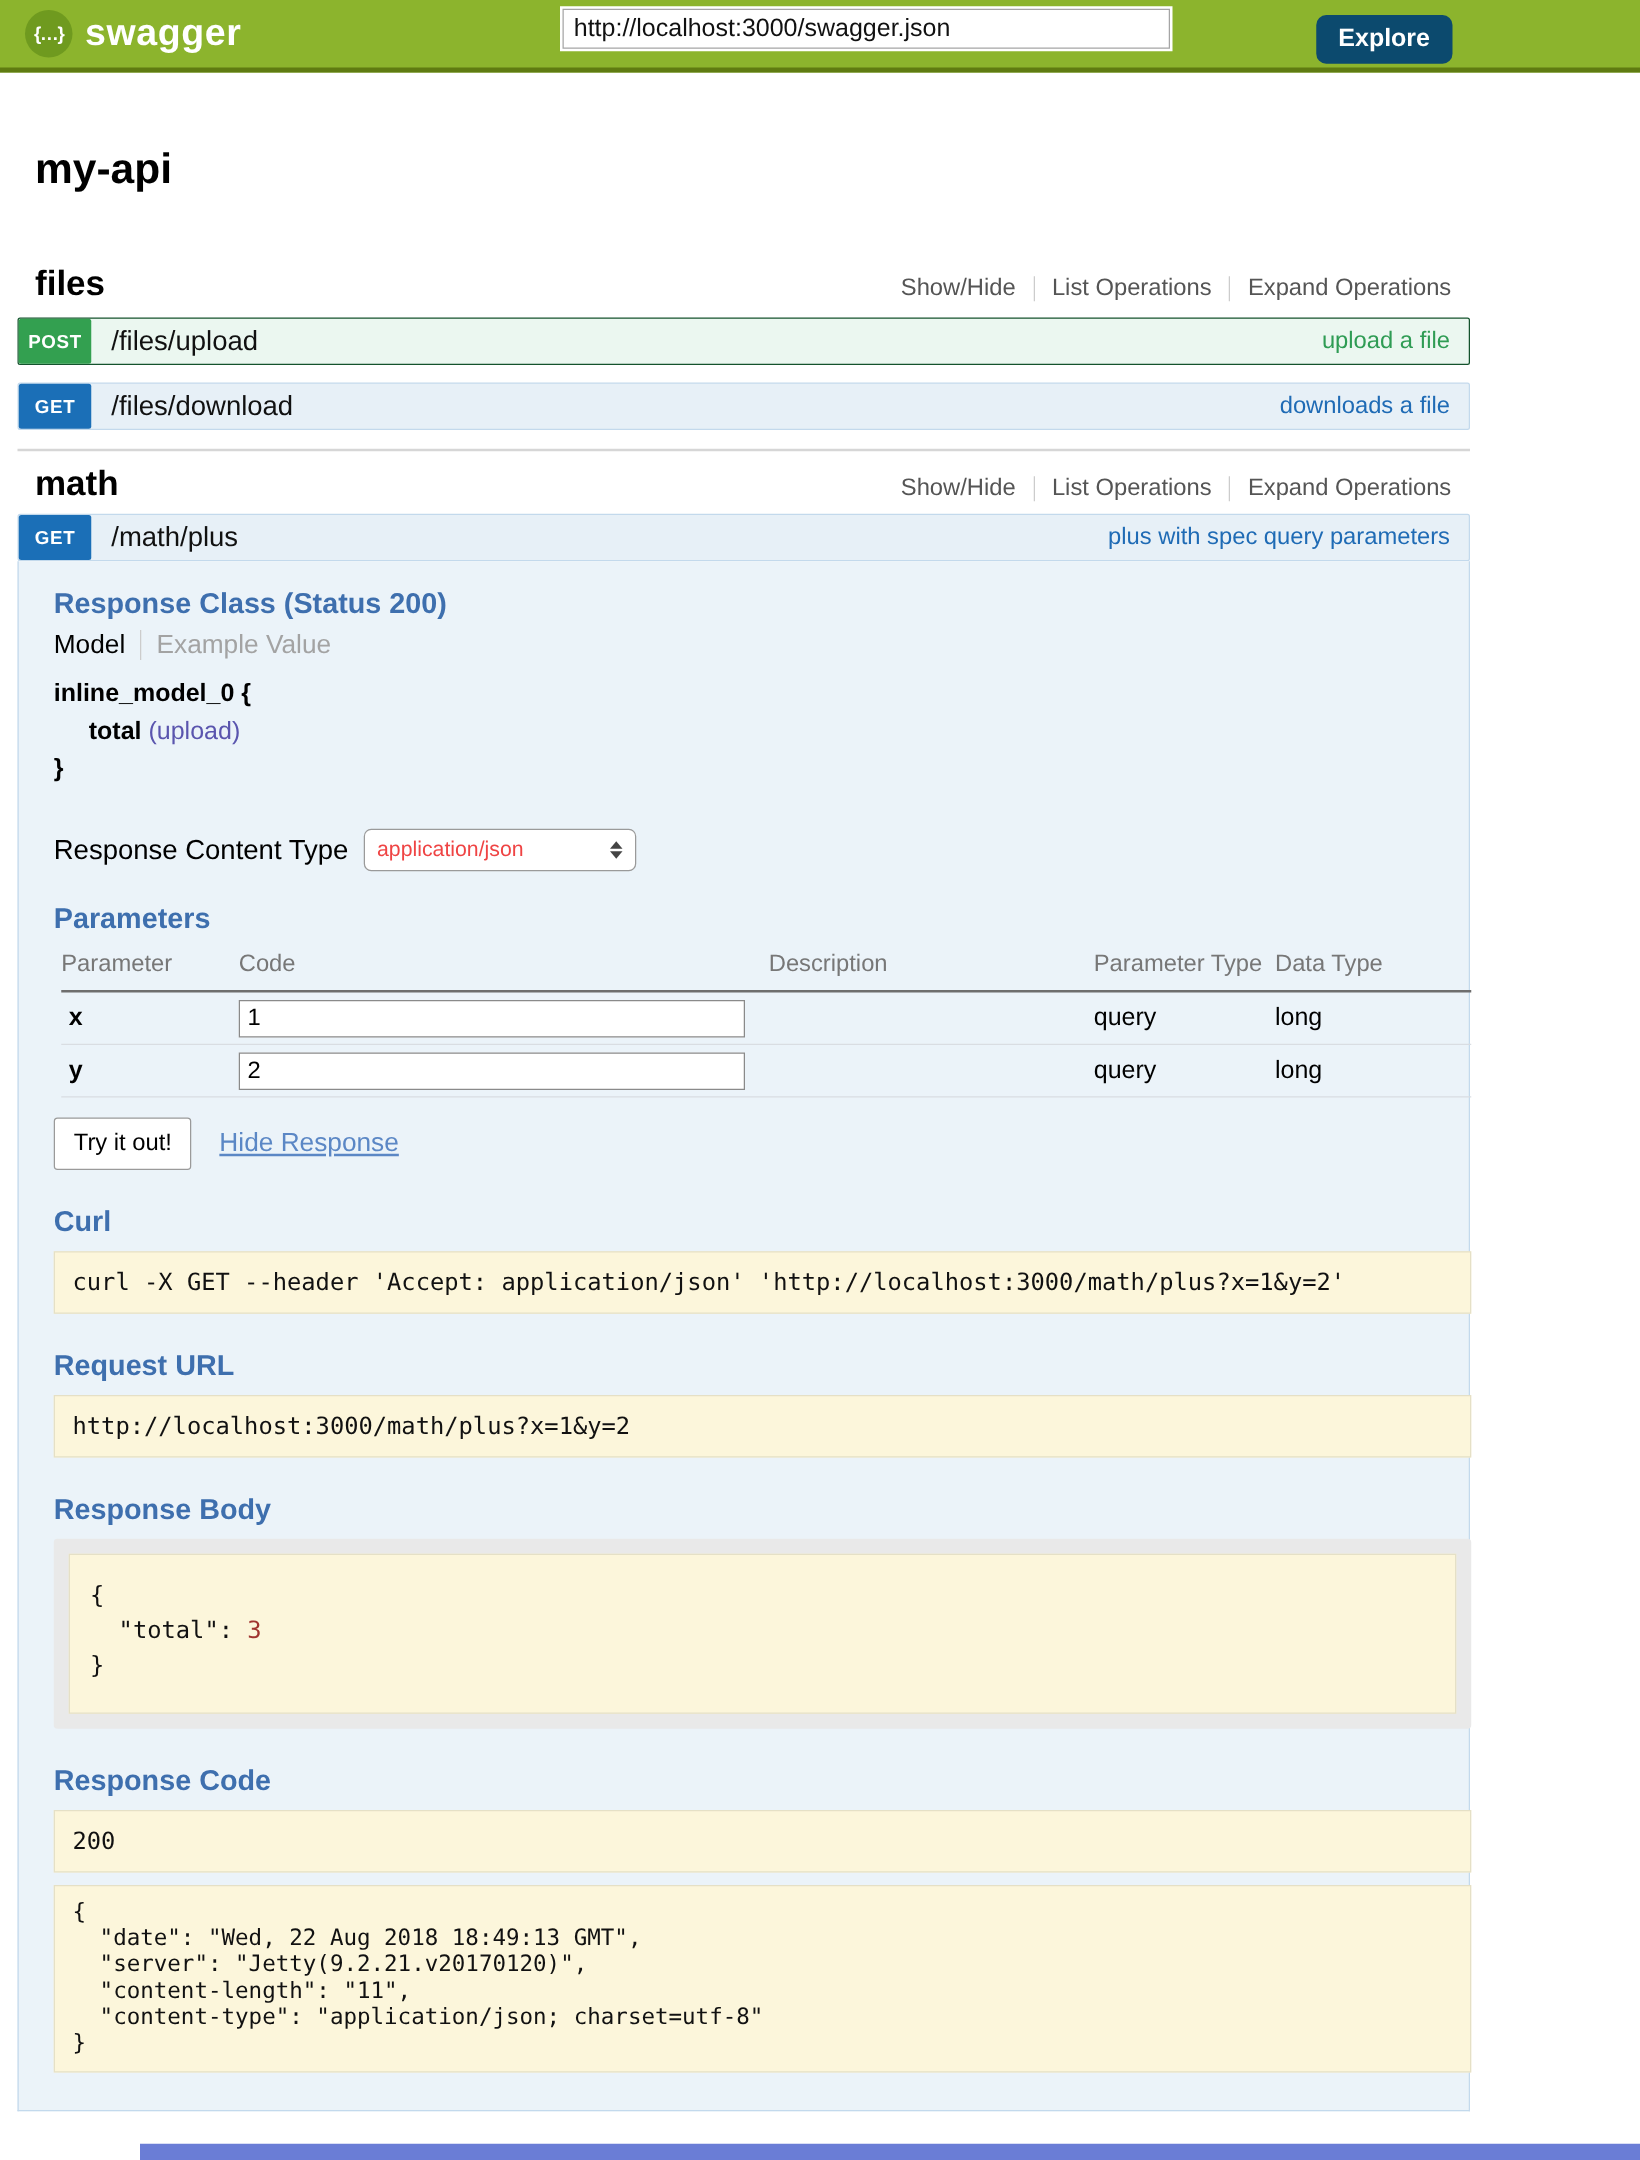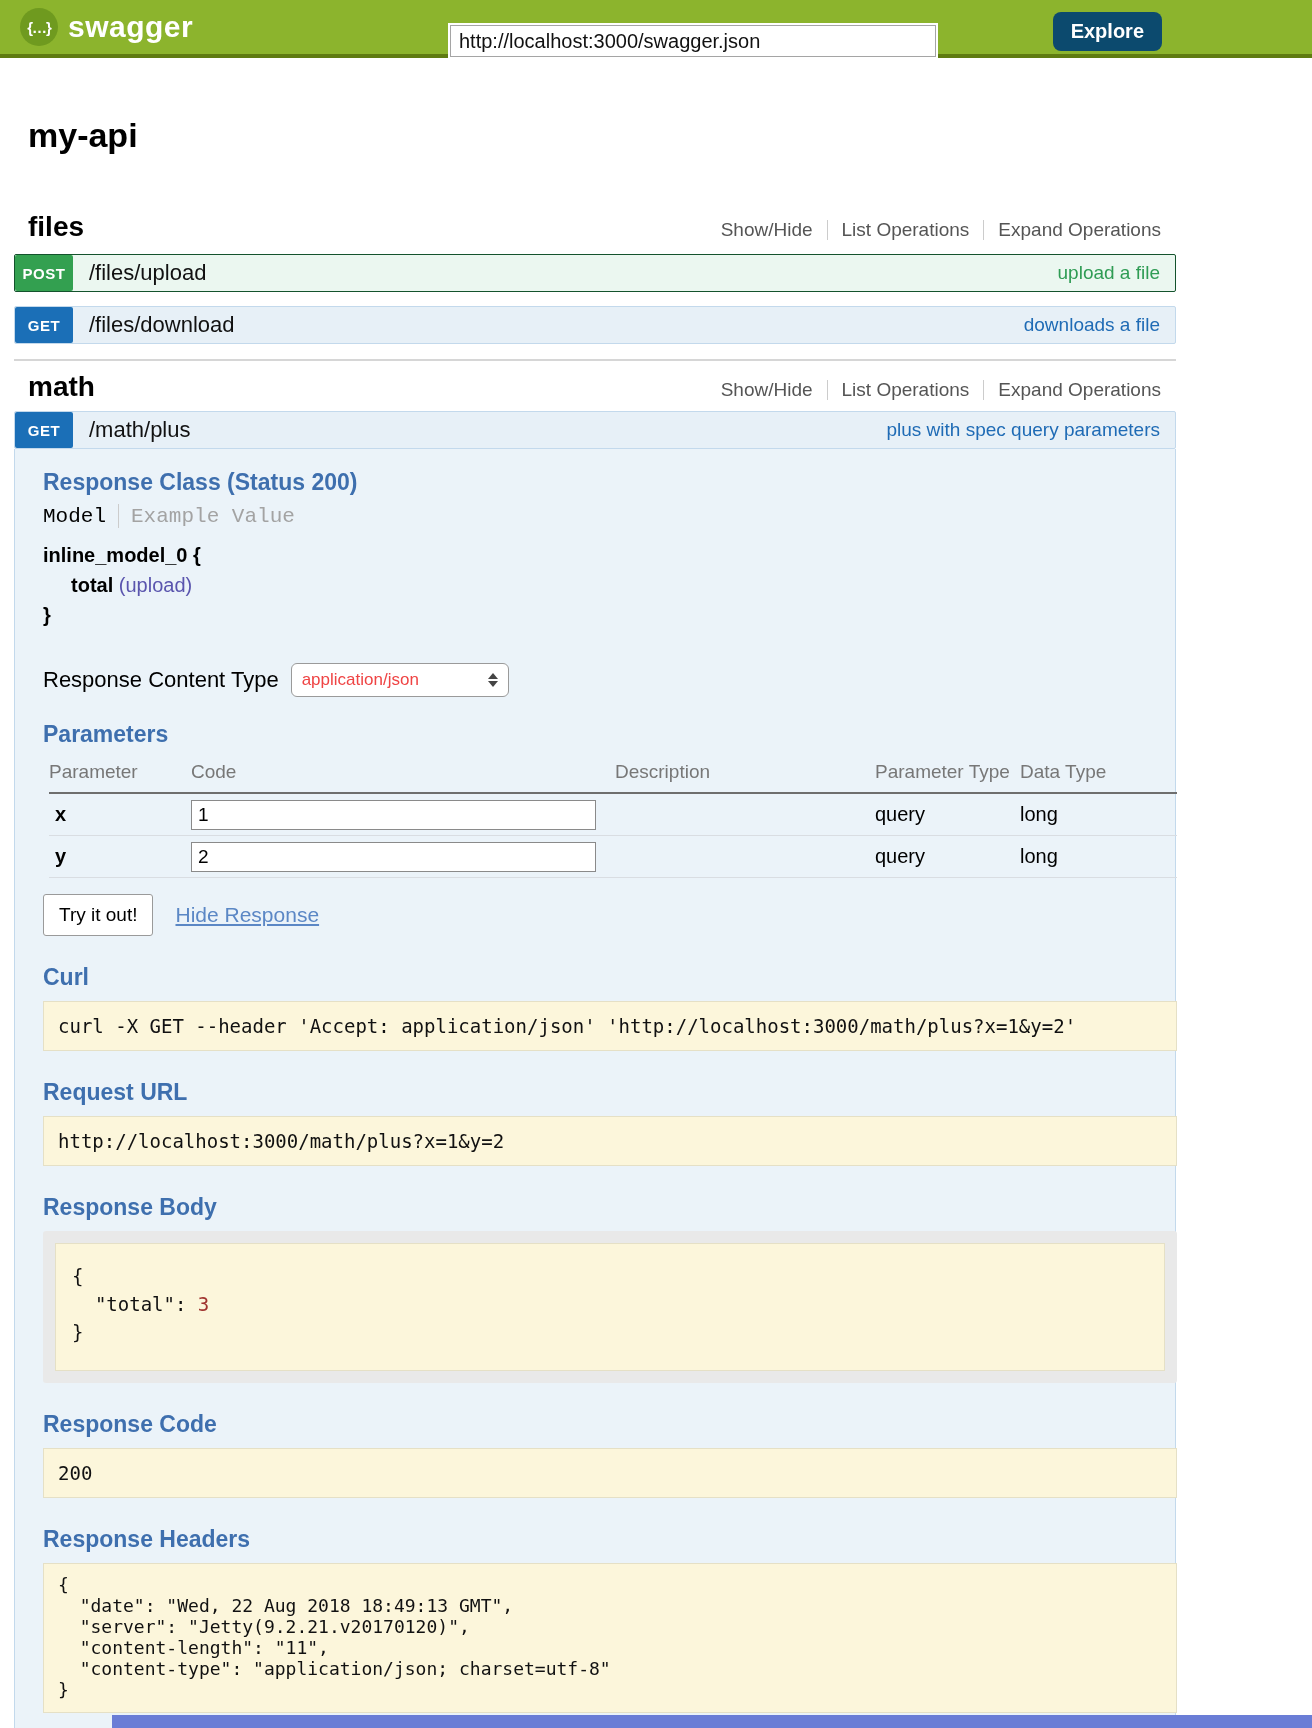--- a/index.html
+++ b/index.html
@@ -4,21 +4,21 @@
 <style>
   * { box-sizing: border-box; margin: 0; padding: 0; }
   html,body { width:1312px; background:#fff; font-family:"Liberation Sans",sans-serif; color:#333; }
   body { position:relative; height:1728px; overflow:hidden; }
 
   
   .topbar { height:58px; background:#8cb42d; border-bottom:4px solid #5f7b11; display:flex; align-items:center; padding:0 20px; }
   .logo { display:flex; align-items:center; gap:10px; cursor:pointer; }
   .logo-circle { width:38px; height:38px; border-radius:50%; background:#6f9a1f; color:#fff; display:flex; align-items:center; justify-content:center; font-size:15px; font-weight:bold; letter-spacing:-1px; }
   .logo-text { color:#fff; font-size:30px; font-weight:bold; letter-spacing:0.5px; }
-  .url-wrap { position:absolute; left:448px; top:23px; width:490px; height:36px; background:#fff; padding:2px; }
+  .url-wrap { position:absolute; left:448px; top:5px; width:490px; height:36px; background:#fff; padding:2px; }
   .url-wrap input { width:100%; height:100%; border:1px solid #a5a5a5; font-size:20px; padding:0 8px; font-family:"Liberation Sans",sans-serif; color:#111; }
   .explore-btn { position:absolute; right:150px; top:12px; background:#0c4a6e; color:#fff; border:none; border-radius:8px; font-size:20px; font-weight:bold; padding:8px 18px; cursor:pointer; font-family:"Liberation Sans",sans-serif; }
 
   
   .wrap { margin-left:14px; width:1162px; }
   .api-title { margin:58px 0 0 14px; font-size:34px; font-weight:bold; color:#000; }
 
   .section-head { display:flex; align-items:baseline; justify-content:space-between; height:34px; }
   .section-head.first { margin-top:56px; }
   .section-head .sec-name { margin-left:14px; font-size:28px; font-weight:bold; color:#000; cursor:pointer; }
@@ -39,21 +39,21 @@
   .row-gap { margin-top:14px; }
   .row-gap-sm { margin-top:6px; }
   .post-upload { margin-top:9px; }
 
   .section-divider { height:2px; background:#d6d6d6; margin-top:15px; }
   .math-head { margin-top:10px; }
 
   
   .op-content { background:#ebf3f9; border:1px solid #c3d9ec; border-top:none; padding:20px 14px 30px 14px; }
   .blue-h { color:#3e6fae; font-size:23px; margin-left:14px; }
-  .rc-tabs { display:flex; align-items:center; margin:8px 0 0 14px; font-size:21px;font-family:Liberation Mono, monospace; }
+  .rc-tabs { display:flex; align-items:center; margin:8px 0 0 14px; font-size:21px; }
   .rc-tabs .tab-model { color:#000; cursor:pointer; }
   .rc-tabs .tab-sep { width:1px; height:24px; background:#ccc; margin:0 12px; }
   .rc-tabs .tab-example { color:#a3a3a3; cursor:pointer; }
   .model-sig { margin:16px 0 0 14px; font-size:20px; color:#000; }
   .model-sig .sig-line1 { font-weight:bold; }
   .model-prop { margin:7px 0 0 28px; }
   .model-prop .prop-name { font-weight:bold; }
   .model-prop .prop-type { color:#5a55ae; }
   .model-close { margin-top:7px; font-weight:bold; }
 
@@ -218,21 +218,20 @@
     <h3 class="blue-h h-gap">Response Body</h3>
     <div class="body-wrap">
       <pre class="body-pre"><span>{</span>
   <span>"total":</span> <span class="num">3</span>
 <span>}</span></pre>
     </div>
 
     <h3 class="blue-h h-gap">Response Code</h3>
     <div class="mono-box">200</div>
 
-    <h3 class="blue-h h-gap">Response Headers</h3>
     <div class="mono-box headers-pre">{
   "date": "Wed, 22 Aug 2018 18:49:13 GMT",
   "server": "Jetty(9.2.21.v20170120)",
   "content-length": "11",
   "content-type": "application/json; charset=utf-8"
 }</div>
 
   </div>
 
 </div>

